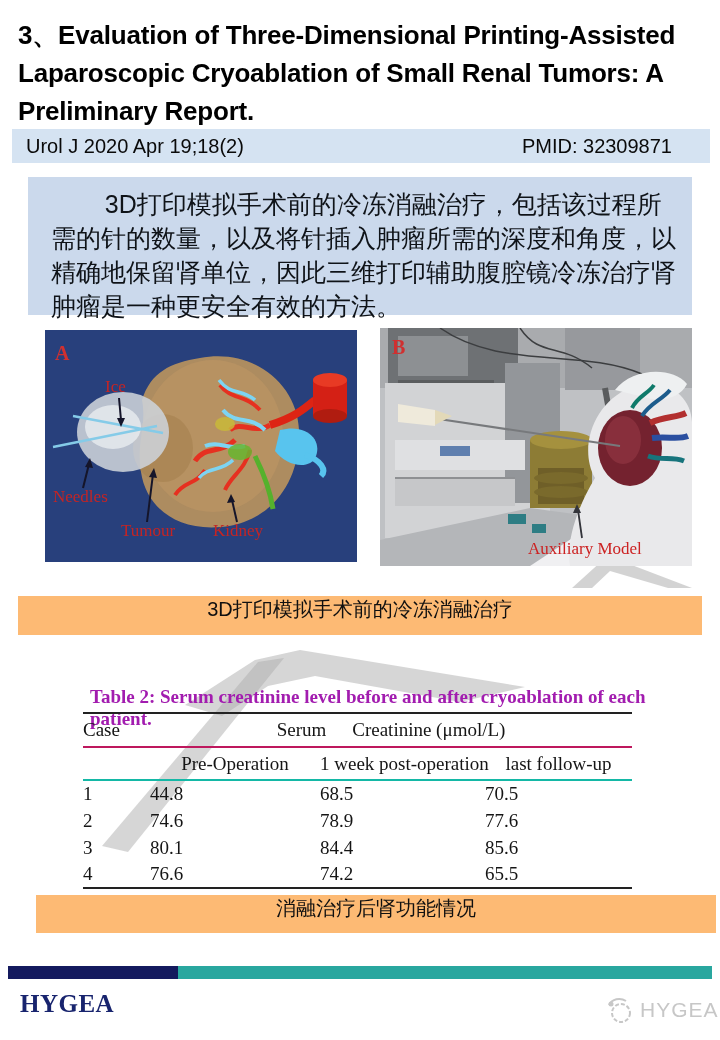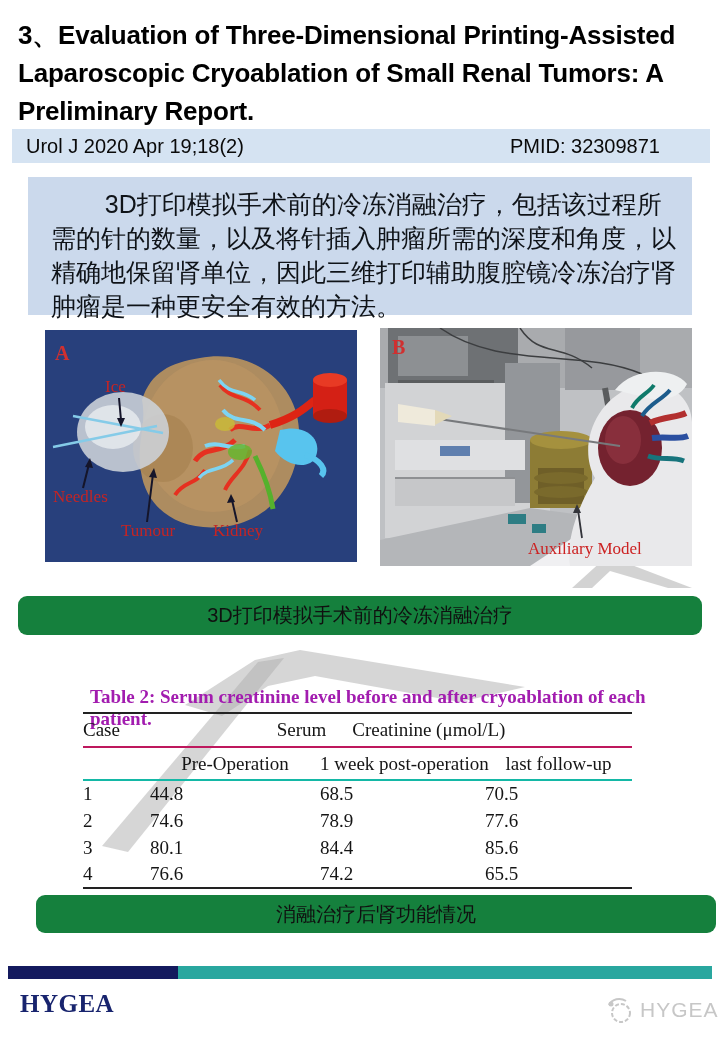--- a/index.html
+++ b/index.html
@@ -14,36 +14,36 @@
   .layer { position:absolute; z-index:1; }
 
   .title {
     left:18px; top:16px; width:694px;
     font-size:26px; font-weight:bold; color:#000;
     line-height:38px; letter-spacing:-0.2px;
   }
   .journal-bar {
     left:12px; top:129px; width:698px; height:34px;
     background:#d5e3f2; display:flex; align-items:center;
-    justify-content:space-between; padding:0 50px 0 14px;
+    justify-content:space-between; padding:0 38px 0 14px;
     font-size:20px; color:#0a0a0a;
   }
   .summary-box {
     left:28px; top:177px; width:664px; height:138px;
     background:#cbd9ec; color:#0f1318;
     font-size:25px; line-height:34px;
     padding:10px 8px 0 23px; text-indent:2.15em;
   }
   .panel { overflow:hidden; }
   .panel-a { left:45px; top:330px; width:312px; height:232px; }
   .panel-b { left:380px; top:328px; width:312px; height:238px; }
 
   .caption-bar {
-    background:#15803d; display:flex; align-items:center; justify-content:center;
-    font-size:20px; color:#101010;border-radius:9px;
+    background:#fdba74; display:flex; justify-content:center;
+    font-size:20px; color:#101010;
   }
   .caption-1 { left:18px; top:596px; width:684px; height:39px; }
   .caption-2 { left:36px; top:895px; width:680px; height:38px; }
 
   .table-title {
     left:90px; top:686px; width:610px;
     font-family:"Liberation Serif", serif; font-weight:bold;
     font-size:19px; color:#a21caf;
   }
   .ctable {

